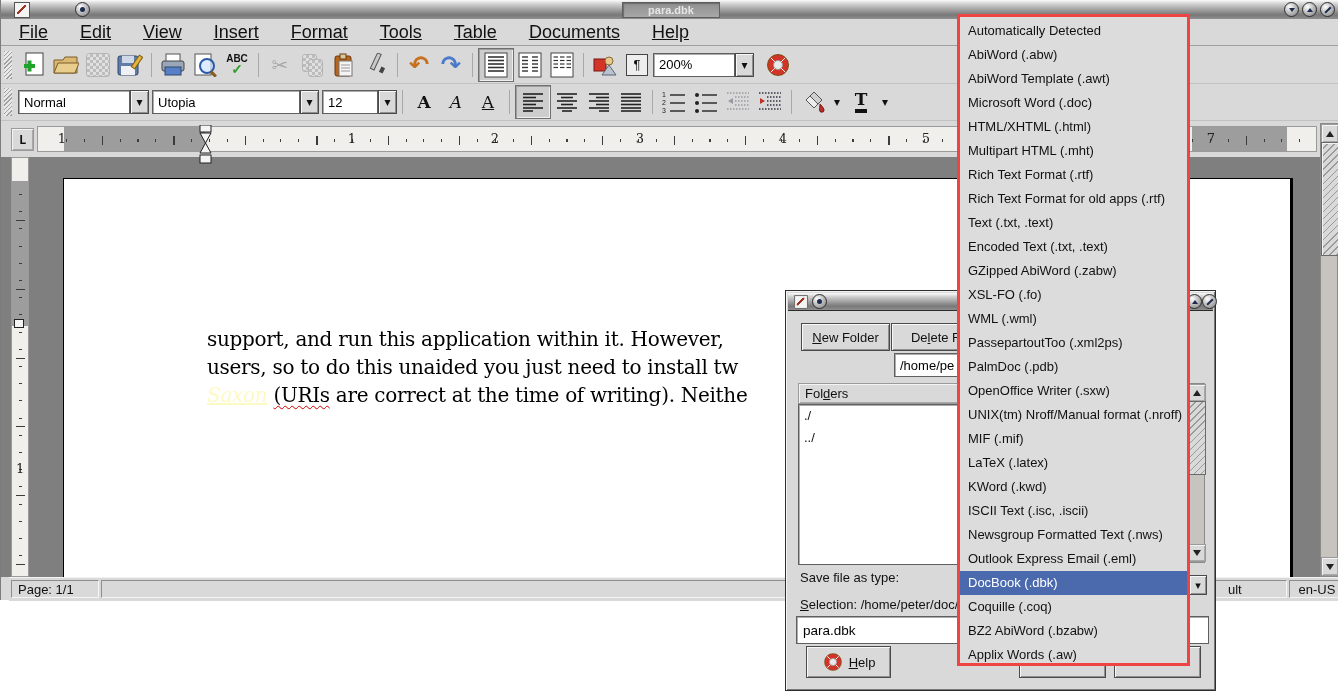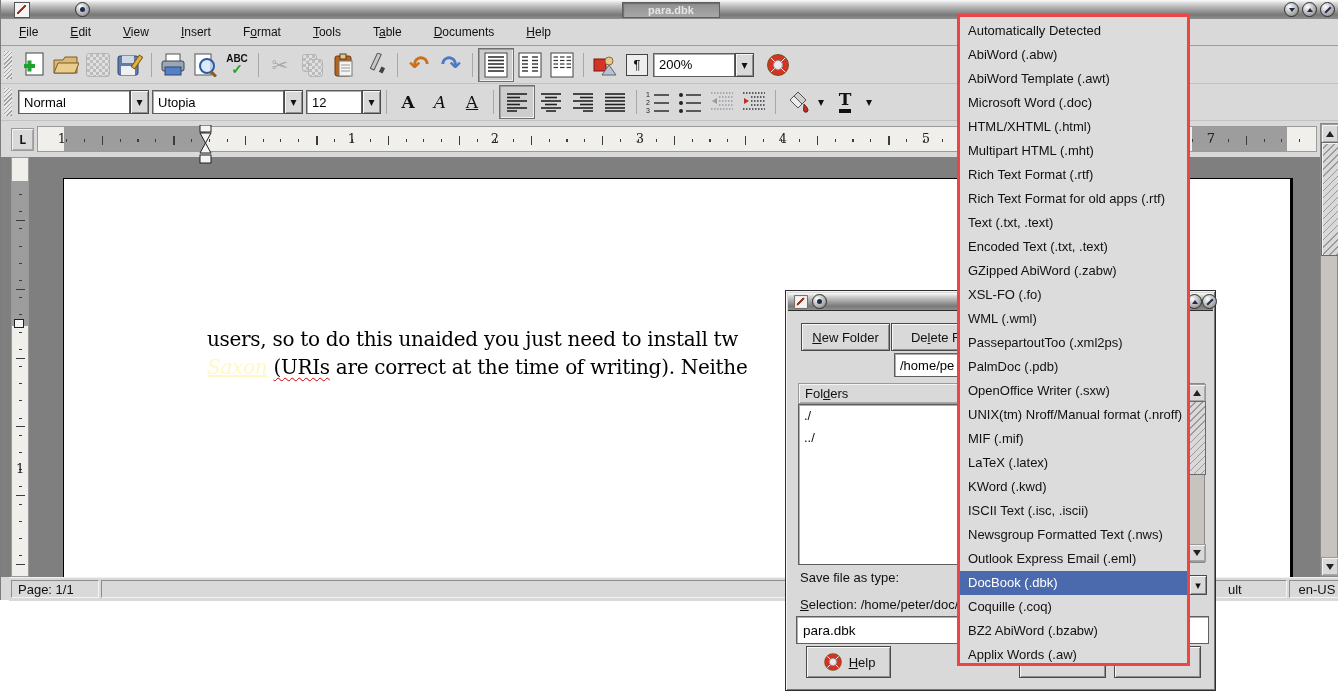--- a/index.html
+++ b/index.html
@@ -25,21 +25,21 @@
         display:flex;align-items:center;justify-content:center;}
   .tri-dn{width:0;height:0;border-left:3px solid transparent;border-right:3px solid transparent;border-top:4px solid #1d2b4e;}
   .tri-up{width:0;height:0;border-left:3px solid transparent;border-right:3px solid transparent;border-bottom:4px solid #1d2b4e;}
   .slash{width:8px;height:2px;background:#1d2b4e;transform:rotate(-45deg);}
   .abi-icon{width:14px;height:14px;background:#f4f4f4;border:1px solid #555;position:relative;}
   .abi-icon:before{content:"";position:absolute;left:2px;top:2px;width:9px;height:9px;
         background:linear-gradient(135deg,transparent 40%,#a03020 40%,#a03020 60%,transparent 60%);}
   
   #menubar{left:0;top:19px;width:1338px;height:27px;background:#d9d9d9;border-bottom:1px solid #9e9e9e;
            display:flex;align-items:center;padding-left:12px;box-sizing:border-box;gap:20px;}
-  .menu-item{font-size:12px;padding:2px 6px;white-space:nowrap;}
+  .menu-item{font-size:18px;padding:2px 6px;white-space:nowrap;text-decoration:underline;}
   .mn{text-decoration:underline;}
   
   .toolbar{left:0;width:1338px;background:#d9d9d9;display:flex;align-items:center;box-sizing:border-box;}
   #toolbar1{top:46px;height:38px;border-bottom:1px solid #c2c2c2;}
   #toolbar2{top:84px;height:37px;border-bottom:1px solid #c2c2c2;}
   .handle{width:8px;height:28px;margin:0 6px 0 3px;
           background:repeating-linear-gradient(135deg,#9f9f9f 0 1px,#e8e8e8 1px 3px);}
   .tbtn{width:32px;height:30px;display:flex;align-items:center;justify-content:center;flex:0 0 auto;position:relative;}
   .tsep{width:1px;height:24px;background:#a8a8a8;margin:0 5px;flex:0 0 auto;}
   .glyph-undo{font-size:24px;font-weight:bold;color:#c8701e;line-height:1;font-family:"DejaVu Sans",sans-serif;}
@@ -323,21 +323,21 @@
       <div class="handle"></div>
       <div class="combo">
         <div class="entry" style="width:112px;">
             <input readonly="" value="Normal" style="">
           </div>
         <div class="arrow raised">
             <span>▾</span>
           </div>
       </div>
       <div class="combo" style="margin-left:3px;">
-        <div class="entry" style="width:132px;">
+        <div class="entry" style="width:148px;">
             <input readonly="" value="Utopia" style="">
           </div>
         <div class="arrow raised">
             <span>▾</span>
           </div>
       </div>
       <div class="combo" style="margin-left:3px;">
         <div class="entry" style="width:56px;">
             <input readonly="" value="12" style="">
           </div>
@@ -491,20 +491,21 @@
       <div id="vruler">
         <div class="vmargin"></div>
         <div class="vticks-minor"></div>
         <div class="vticks-mid"></div>
         <div class="vnum">1</div>
         <div class="vr-marker"></div>
       </div>
       <div id="page"></div>
       <div id="doc-text">
           <div class="para">
+            <div class="line"><span>support, and run this application within it. However, </span></div>
             <div class="line"><span>users, so to do this unaided you just need to install tw</span></div>
             <div class="line"><span class="seg-link">Saxon</span><span> </span><span class="seg-misspell">(URIs</span><span> are correct at the time of writing). Neithe</span></div>
           </div>
         </div>
     </div>
 
     <div class="abs" id="vscroll">
       <div class="sb-btn raised-soft" style="top:0;">
           <div class="arr-up"></div>
         </div>

